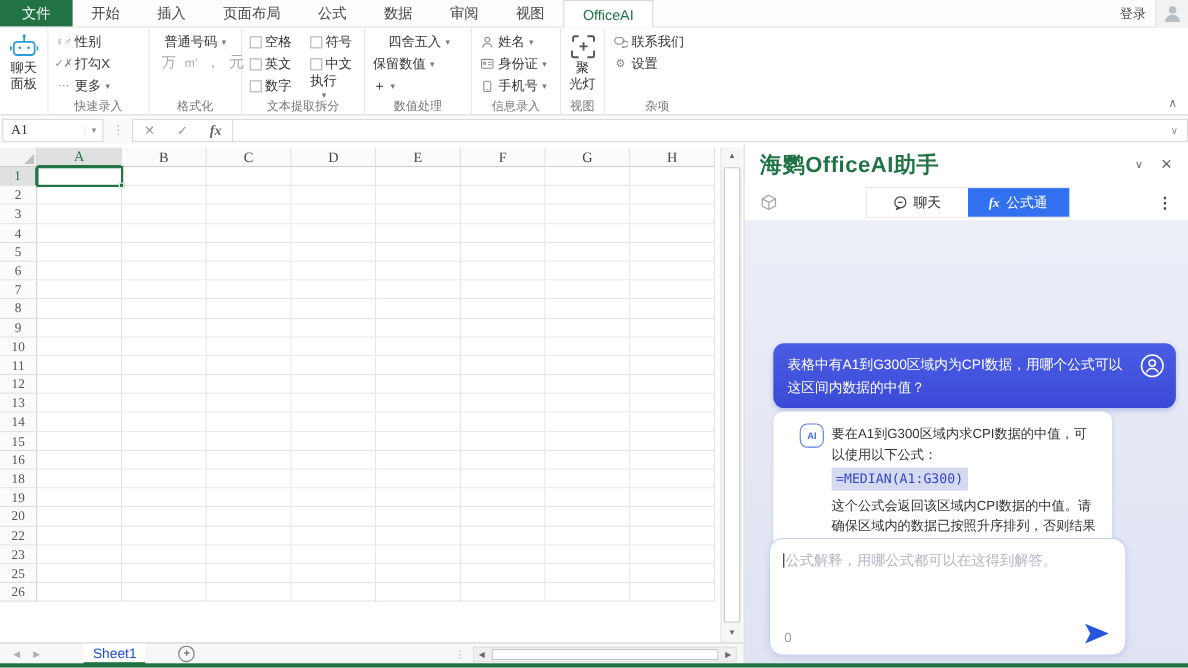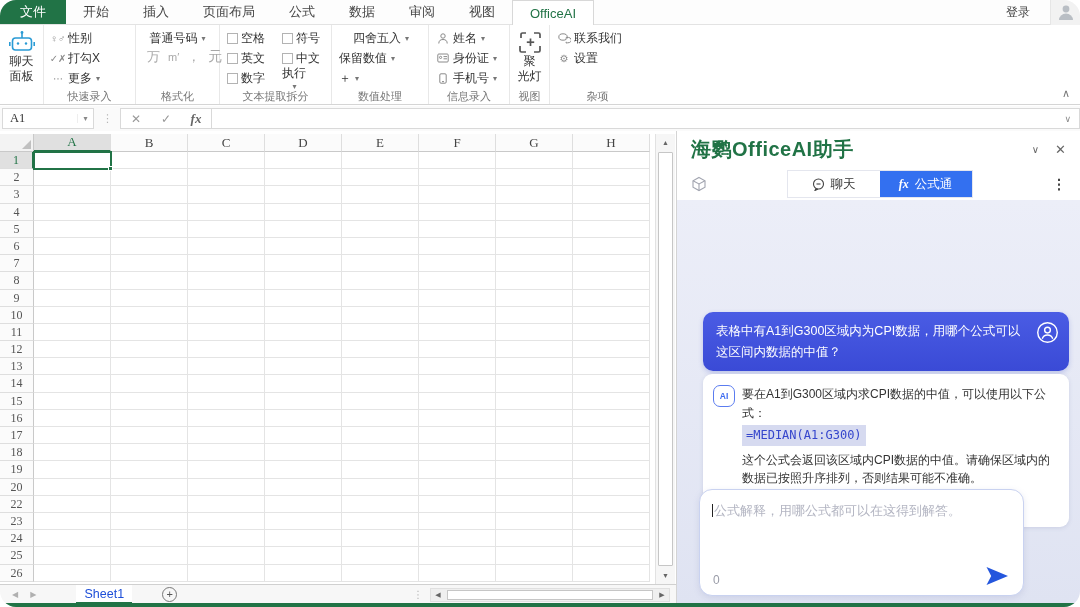--- a/index.html
+++ b/index.html
@@ -1,24 +1,24 @@
 <!DOCTYPE html>
 <html><head>
 <meta charset="utf-8">
 <style>
   * { margin:0; padding:0; box-sizing:border-box; }
   body { font-family:"Liberation Sans", sans-serif; }
-  .app { position:relative; width:1080px; height:607px; background:#fff; overflow:hidden; font-family:"Liberation Sans", sans-serif; color:#333;border-radius:16px; }
+  .app { position:relative; width:1080px; height:607px; background:#fff; overflow:hidden; font-family:"Liberation Sans", sans-serif; color:#333; }
 
   
   .menubar { position:absolute; left:0; top:0; right:0; height:25px; background:#fdfdfd; display:flex; align-items:stretch; border-bottom:1px solid #e3e3e3; z-index:20; }
   .file-tab { width:66px; background:#217346; color:#fff; font-size:13px; display:flex; align-items:center; justify-content:center; }
   .menu-tab { padding:0 17px; font-size:13px; color:#444; display:flex; align-items:center; }
   .menu-tab.active { background:#fff; color:#217346; border:1px solid #d8d8d8; border-bottom:none; margin-bottom:-1px; }
-  .menubar-right { margin-left:auto; display:flex; align-items:center;gap:12px; }
+  .menubar-right { margin-left:auto; display:flex; align-items:center; }
   .login-label { font-size:12px; color:#444; margin-right:8px; }
   .avatar-box { width:30px; height:25px; background:#f2f2f2; display:flex; align-items:center; justify-content:center; border-left:1px solid #e6e6e6; }
 
   
   .ribbon { position:absolute; left:0; top:25px; right:0; height:80px; background:#fff; border-bottom:1px solid #d5d5d5; display:flex; z-index:19; }
   .rgroup { position:relative; border-right:1px solid #e8e8e8; padding:3px 7px 13px 7px; }
   .glabel { position:absolute; bottom:0; left:0; right:0; text-align:center; font-size:11px; color:#777; white-space:nowrap; }
   .rrow { display:flex; align-items:center; height:20px; font-size:12px; color:#333; gap:3px; white-space:nowrap; }
   .bigbtn { display:flex; flex-direction:column; align-items:center; justify-content:flex-start; padding-top:2px; font-size:12px; color:#333; line-height:15px; height:100%; }
   .caret { font-size:8px; color:#777; margin-left:1px; }
@@ -83,21 +83,21 @@
   .seg-tab { width:92px; height:26px; display:flex; align-items:center; justify-content:center; gap:6px; font-size:12.5px; }
   .seg-tab.chat { background:#fff; color:#333; }
   .seg-tab.formula { background:#3370f0; color:#fff; }
   .fx-ic { font:italic bold 12px "Liberation Serif", serif; }
   .p-dots { color:#444; font-weight:bold; font-size:14px; }
   .p-body { position:relative; height:404px; background:linear-gradient(180deg,#ecEEf8 0%,#dfe3f2 100%); }
 
   .bubble-user { position:absolute; left:26px; top:112px; width:366px; border-radius:10px; background:linear-gradient(180deg,#4a5ce4,#3a4ad6); color:#fff; font-size:12.5px; line-height:1.65; padding:9px 46px 9px 13px; box-shadow:0 2px 5px rgba(60,80,200,.25); }
   .bubble-user .uav { position:absolute; right:10px; top:9px; }
 
-  .ai-card { position:absolute; left:26px; top:174px; width:366px; background:#fff; border-radius:9px; padding:11px 12px 9px 10px; box-shadow:0 1px 4px rgba(100,110,160,.18); display:flex; gap:7px; }
+  .ai-card { position:absolute; left:26px; top:174px; width:308px; background:#fff; border-radius:9px; padding:11px 12px 9px 24px; box-shadow:0 1px 4px rgba(100,110,160,.18); display:flex; gap:7px; }
   .ai-badge { flex:none; width:22px; height:22px; border:1.5px solid #5b7cf0; border-radius:7px; color:#3f6cf0; font-size:8.5px; font-weight:bold; display:flex; align-items:center; justify-content:center; background:#fff; }
   .ai-content { font-size:12px; line-height:1.55; color:#333; }
   .ai-code { display:inline-block; font-family:"DejaVu Sans Mono", monospace; font-size:12px; color:#3545cc; background:#d6daf0; padding:1px 4px; margin:3px 0 4px 0; }
   .ai-note { margin-top:1px; }
   .ai-actions { display:flex; align-items:center; gap:22px; margin-top:9px; padding-bottom:2px; }
   .apply-link { display:flex; align-items:center; gap:5px; color:#3370f0; font-size:12px; }
 
   .inputcard { position:absolute; left:22px; top:289px; width:325px; height:107px; background:#fff; border:1px solid #c9d2f0; border-radius:13px; padding:11px 12px; box-shadow:0 2px 6px rgba(120,130,180,.18); }
   .caret-line { display:inline-block; width:1px; height:13px; background:#222; vertical-align:-2px; margin-right:1px; }
   .ph { color:#b3b5c2; font-size:13px; }
@@ -508,31 +508,20 @@
           <div class="cell"></div>
           <div class="cell"></div>
           <div class="cell"></div>
           <div class="cell"></div>
           <div class="cell"></div>
           <div class="cell"></div>
           <div class="cell"></div>
           <div class="cell"></div>
         </div>
         <div class="grow">
-          <div class="row-h">17</div>
-          <div class="cell"></div>
-          <div class="cell"></div>
-          <div class="cell"></div>
-          <div class="cell"></div>
-          <div class="cell"></div>
-          <div class="cell"></div>
-          <div class="cell"></div>
-          <div class="cell"></div>
-        </div>
-        <div class="grow">
           <div class="row-h">18</div>
           <div class="cell"></div>
           <div class="cell"></div>
           <div class="cell"></div>
           <div class="cell"></div>
           <div class="cell"></div>
           <div class="cell"></div>
           <div class="cell"></div>
           <div class="cell"></div>
         </div>
@@ -564,31 +553,20 @@
           <div class="cell"></div>
           <div class="cell"></div>
           <div class="cell"></div>
           <div class="cell"></div>
           <div class="cell"></div>
           <div class="cell"></div>
           <div class="cell"></div>
         </div>
         <div class="grow">
           <div class="row-h">23</div>
-          <div class="cell"></div>
-          <div class="cell"></div>
-          <div class="cell"></div>
-          <div class="cell"></div>
-          <div class="cell"></div>
-          <div class="cell"></div>
-          <div class="cell"></div>
-          <div class="cell"></div>
-        </div>
-        <div class="grow">
-          <div class="row-h">24</div>
           <div class="cell"></div>
           <div class="cell"></div>
           <div class="cell"></div>
           <div class="cell"></div>
           <div class="cell"></div>
           <div class="cell"></div>
           <div class="cell"></div>
           <div class="cell"></div>
         </div>
         <div class="grow">

